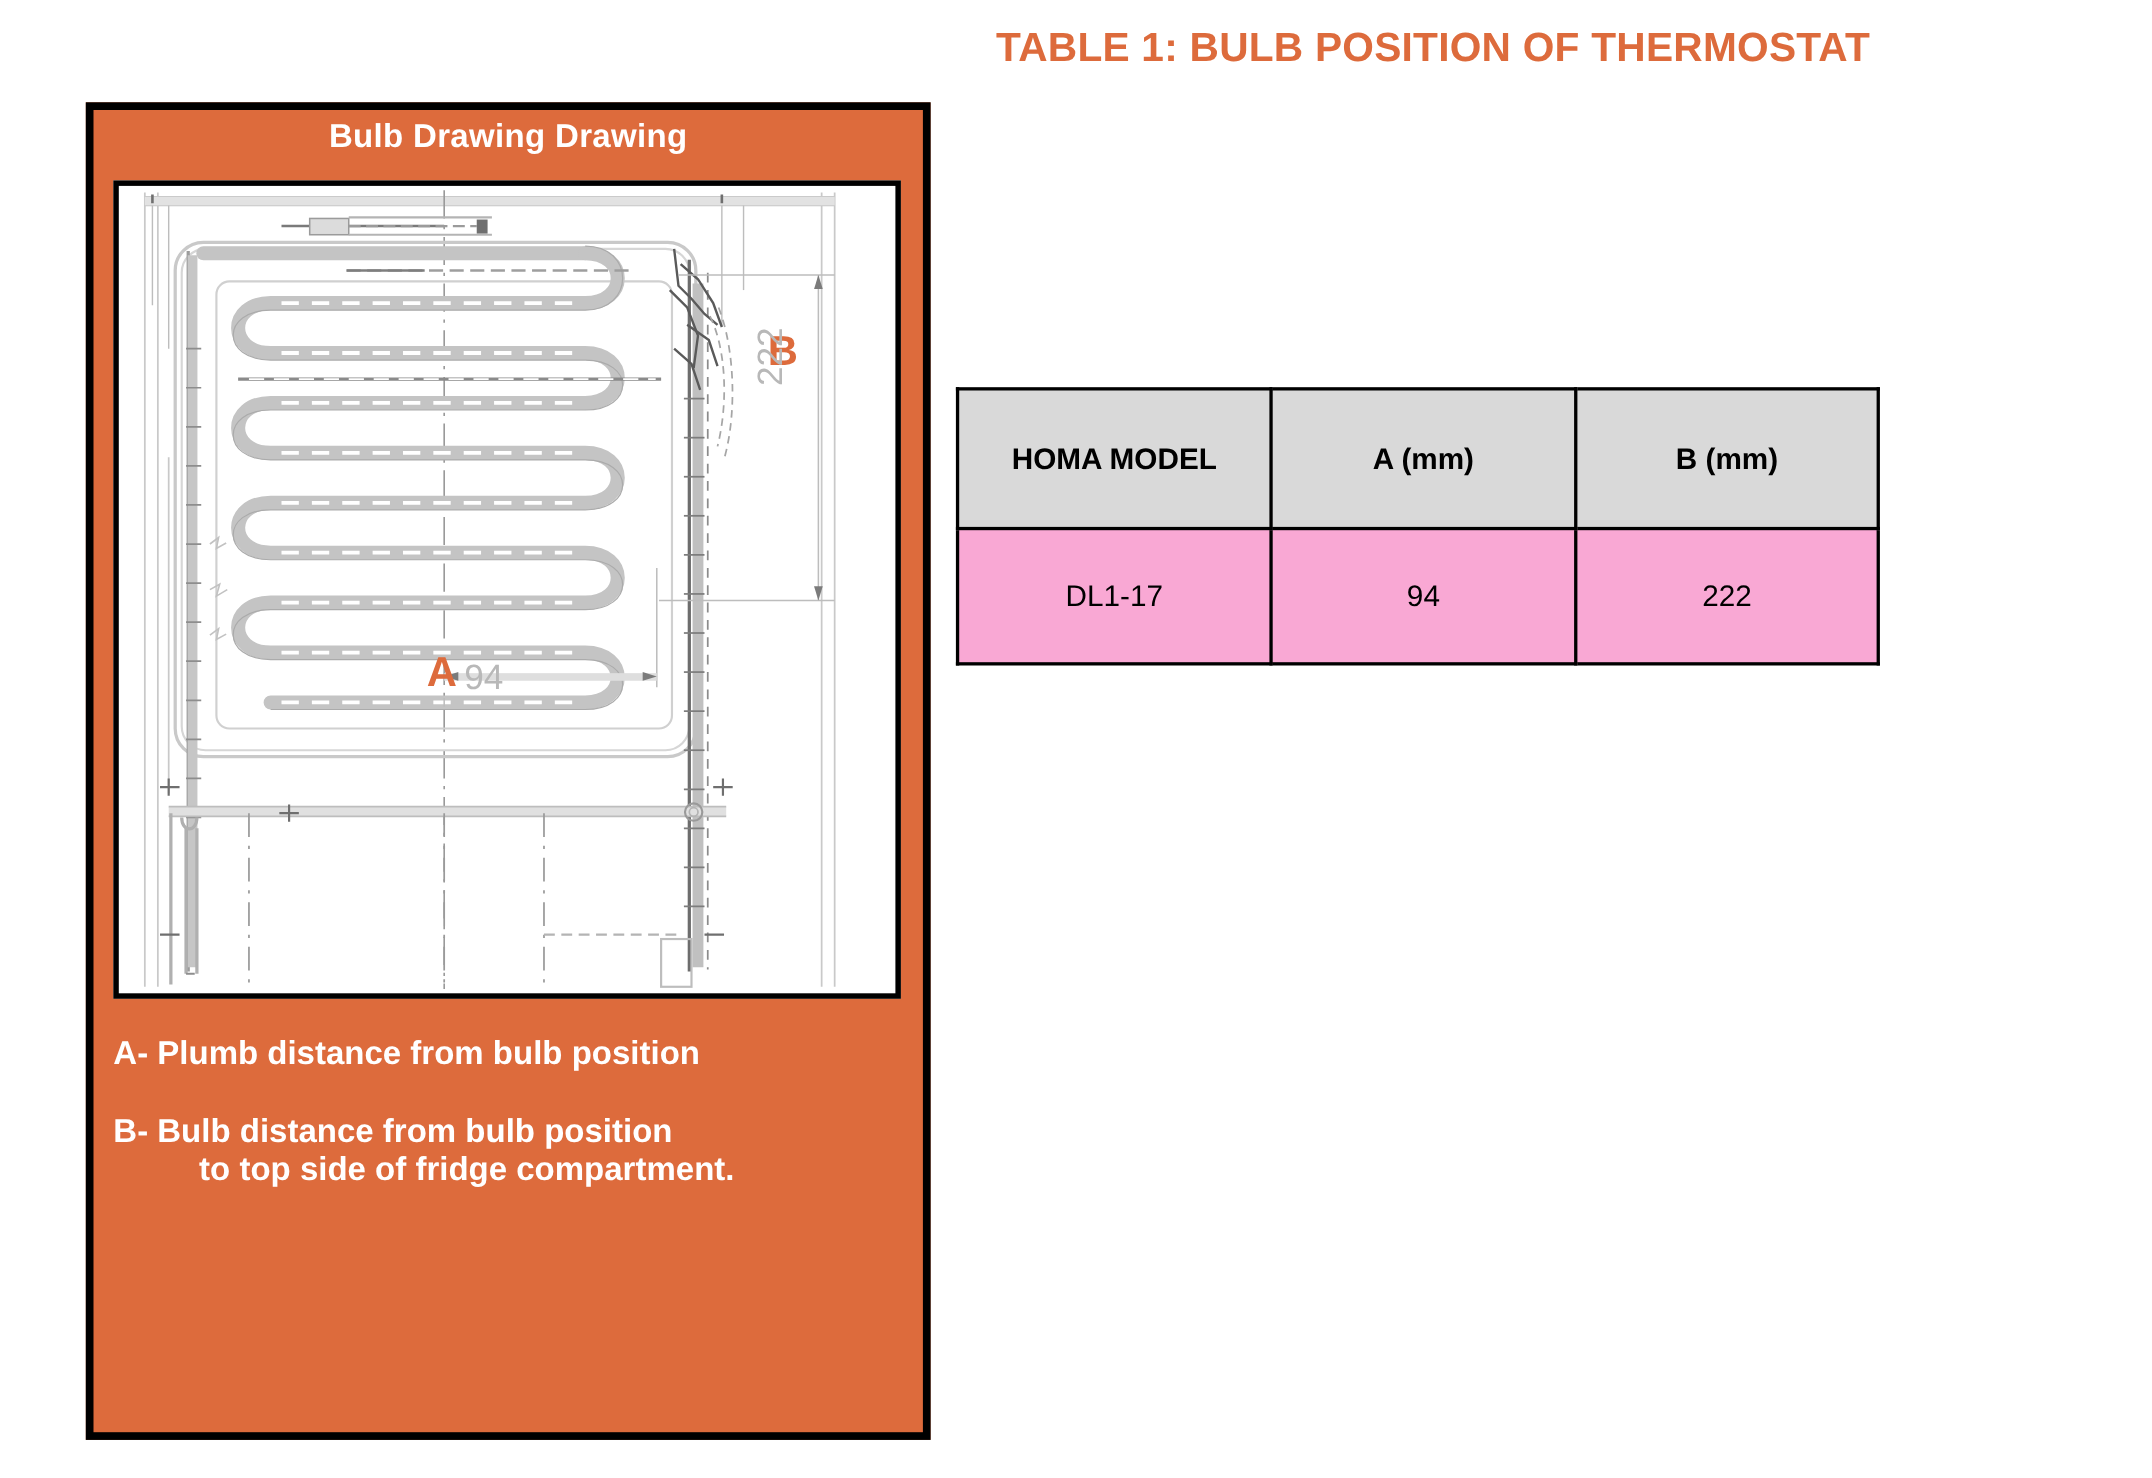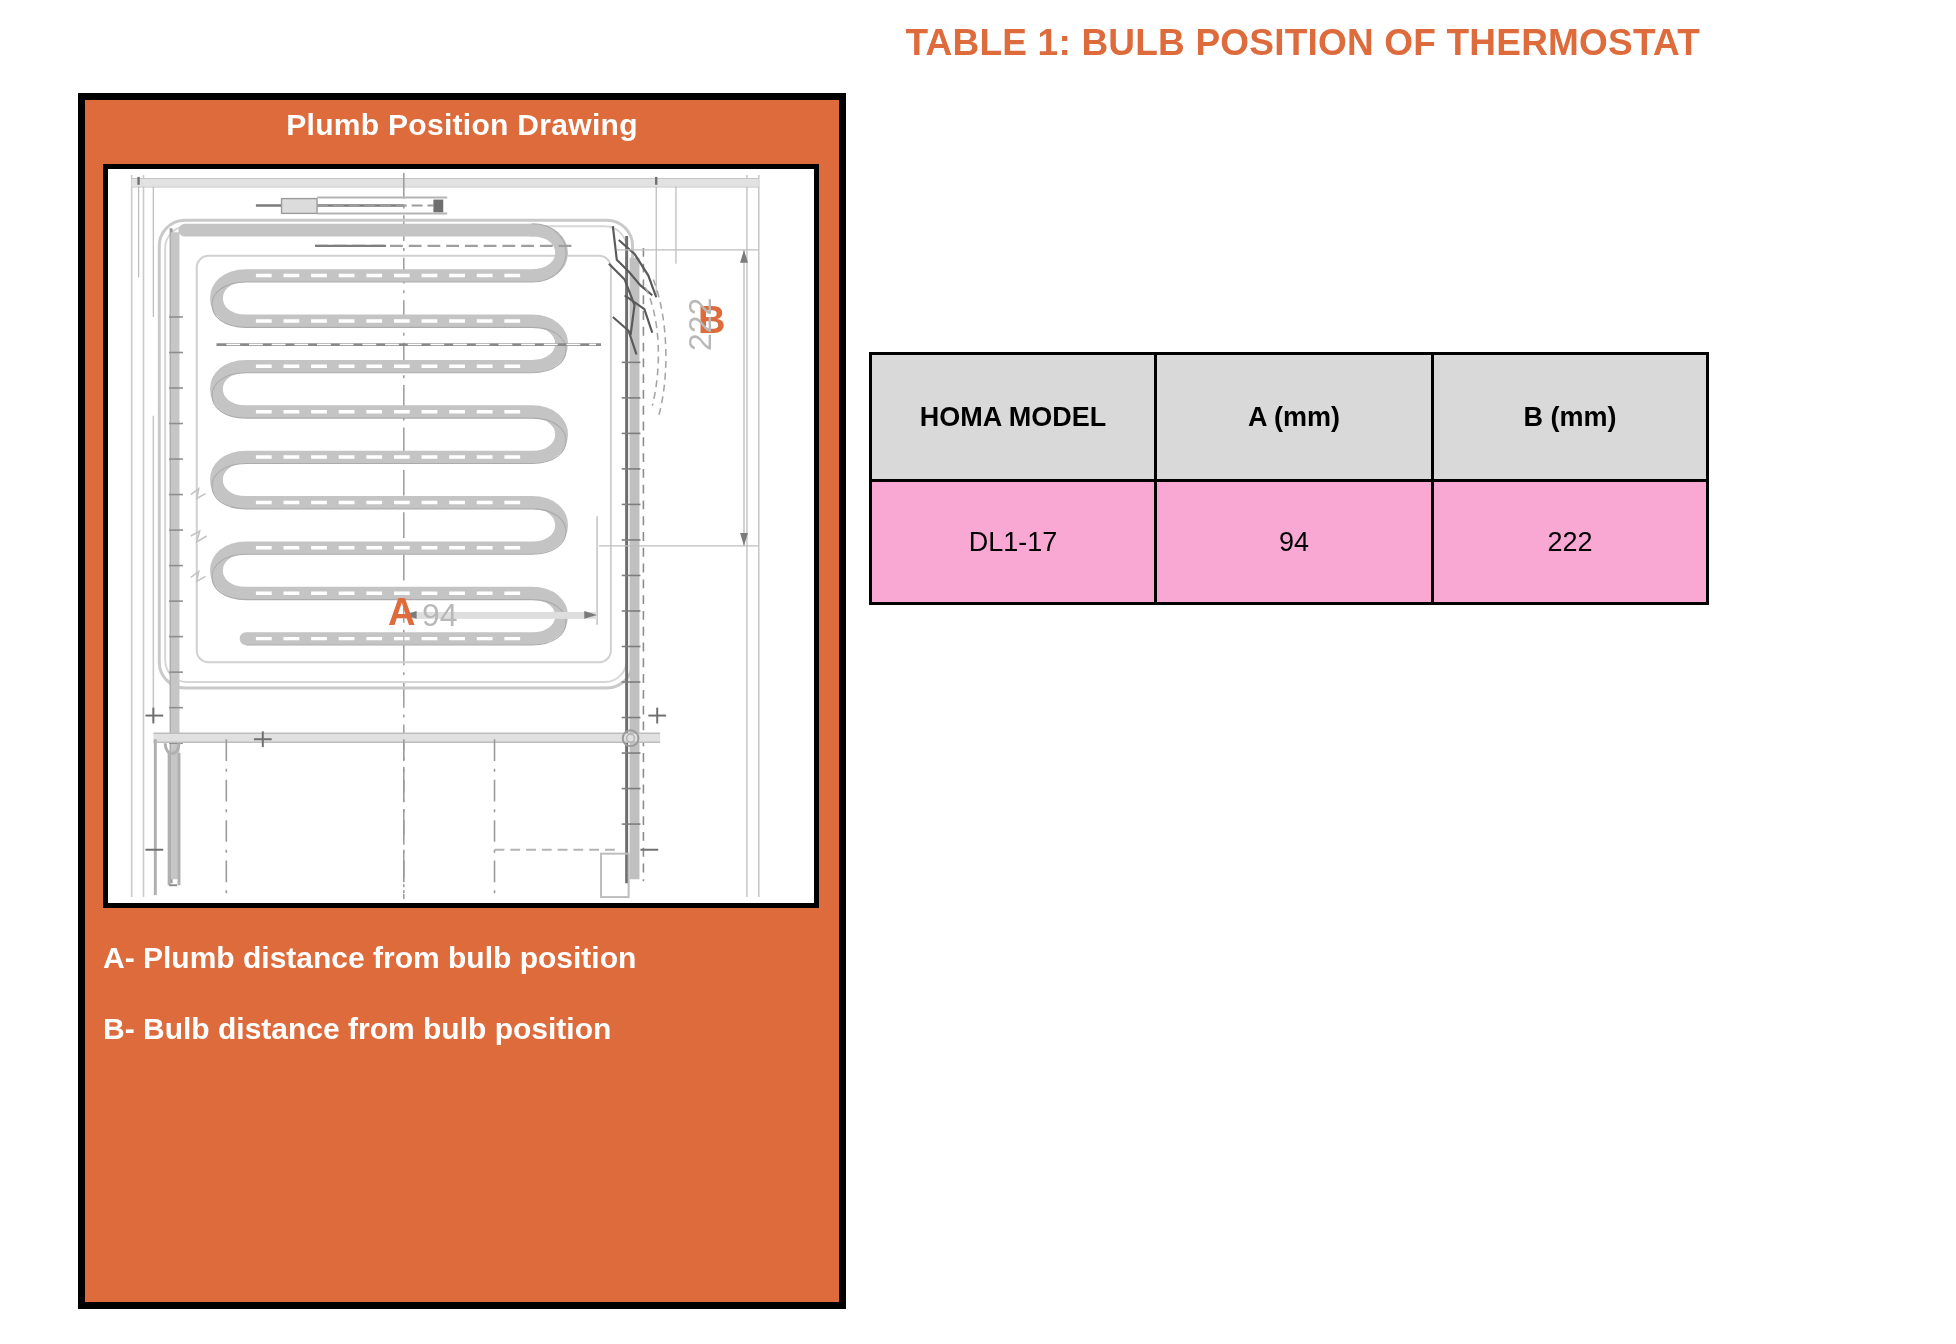--- a/index.html
+++ b/index.html
@@ -148,21 +148,21 @@
   #data-table .col-a     { width: 272px; }
   #data-table .col-b     { width: 270px; }
 </style>
 </head>
 <body>
 
 <div id="page-title">TABLE 1: BULB POSITION OF THERMOSTAT</div>
 
 <div id="bulb-panel">
 
-  <div id="panel-header">Plumb Position Drawing</div>
+  <div id="panel-header">Bulb Drawing Drawing</div>
 
   <div id="drawing-box">
 
     <svg id="drawing-svg" viewBox="0 0 716 744" preserveAspectRatio="none">
       <defs>
         <g id="u-left">
           <path d="M0 0"></path>
         </g>
       </defs>
 
@@ -436,20 +436,21 @@
     <div id="label-a-letter" class="dim-letter">A</div>
     <div id="label-a-value" class="dim-value">94</div>
   </div>
 
   <div id="legend">
     <div class="legend-item">
       <span class="legend-line">A- Plumb distance from bulb position</span>
     </div>
     <div class="legend-item">
       <span class="legend-line">B- Bulb distance from bulb position</span>
+      <span class="legend-line indent">to top side of fridge compartment.</span>
     </div>
   </div>
 </div>
 
 <table id="data-table">
   <thead>
     <tr>
       <th class="col-model">HOMA MODEL</th>
       <th class="col-a">A (mm)</th>
       <th class="col-b">B (mm)</th>

